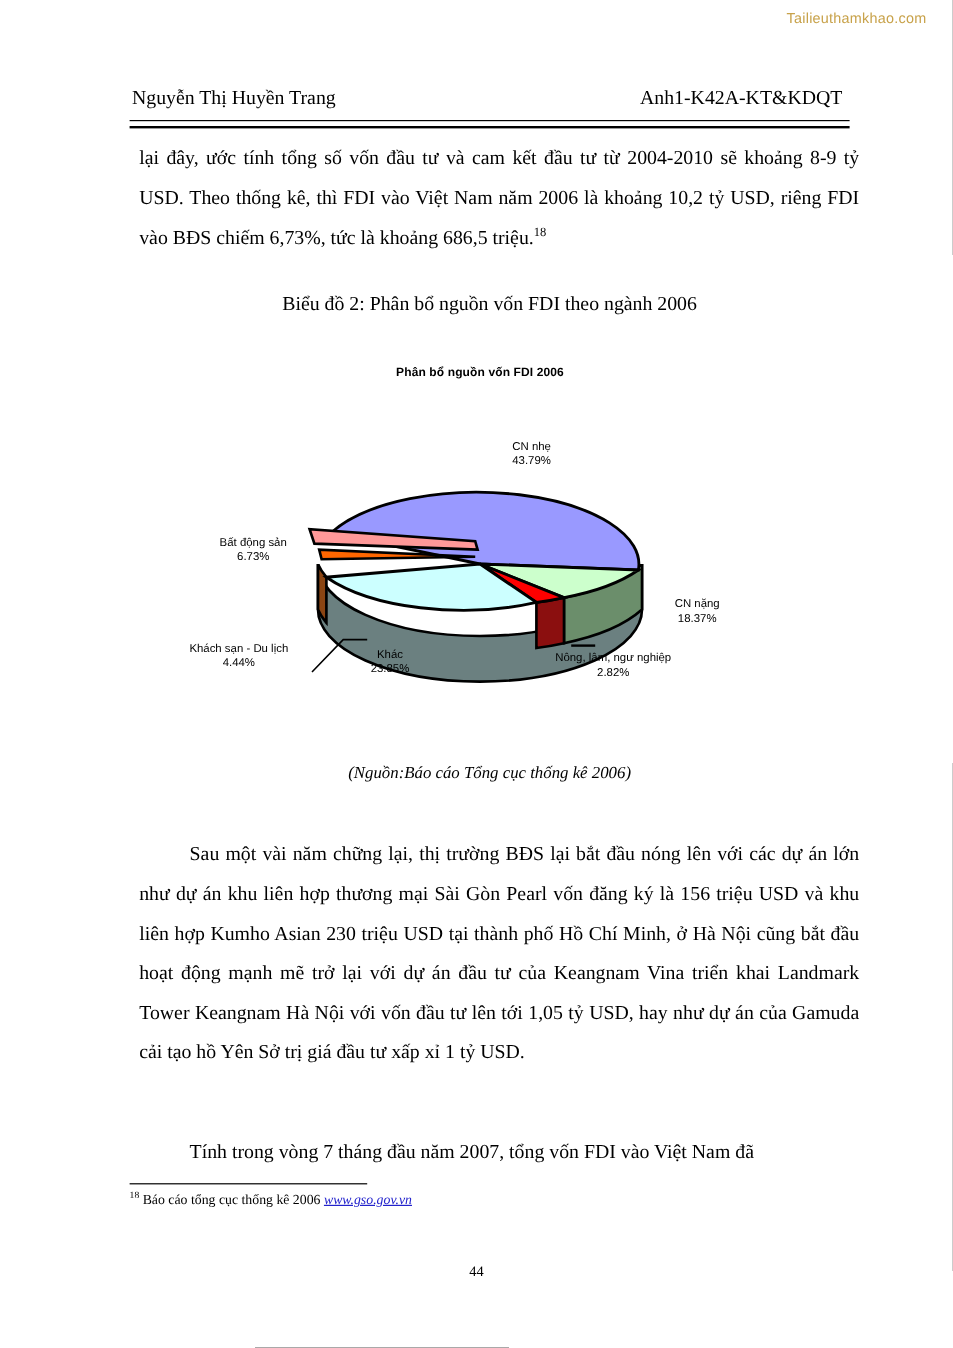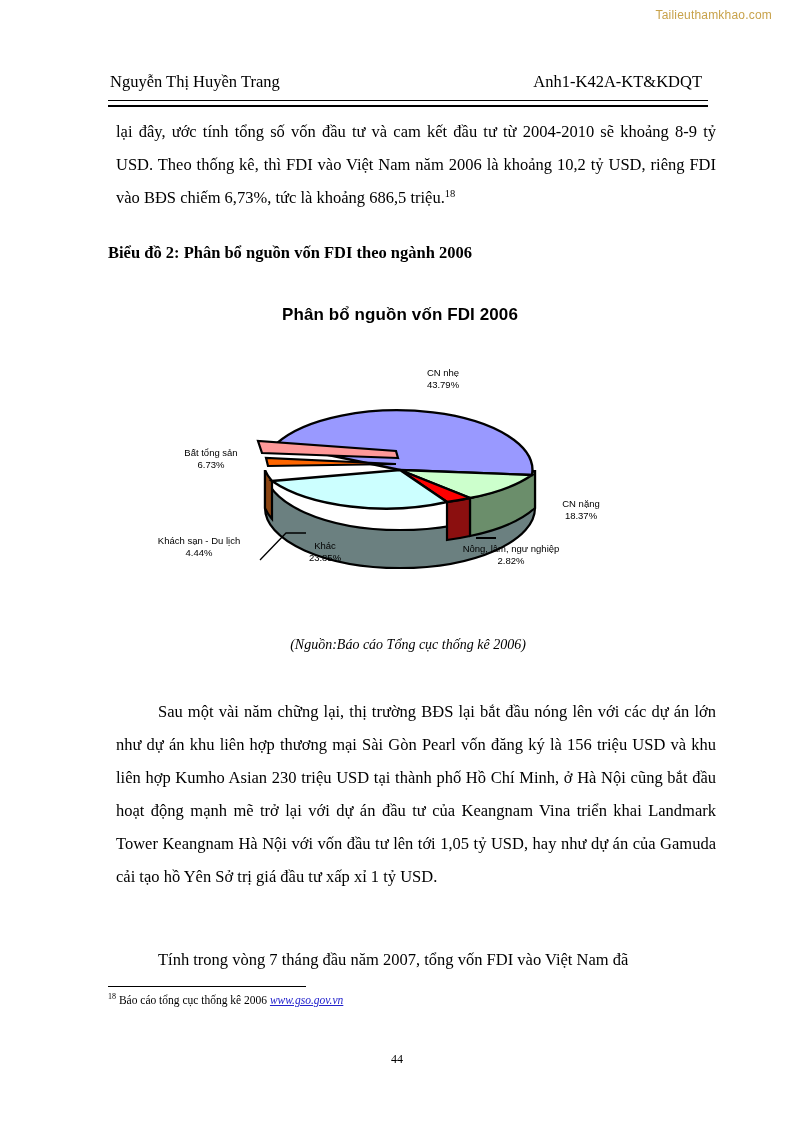--- a/index.html
+++ b/index.html
@@ -74,41 +74,41 @@
     vertical-align: super;
     line-height: 0;
   }
 
   
   .fig-caption {
     position: absolute;
     left: 108px;
     top: 243px;
     width: 600px;
-    text-align: left;
+    text-align: center;
     font-size: 16.5px;
-    font-weight: bold;
+    font-weight: normal;
   }
 
   
   .chart-wrap {
     position: absolute;
     left: 140px;
     top: 295px;
     width: 520px;
     height: 320px;
   }
   .chart-title {
     position: absolute;
     left: 0;
     top: 10px;
     width: 520px;
     text-align: center;
     font-family: "Liberation Sans", sans-serif;
-    font-size: 17px;
+    font-size: 10px;
     font-weight: bold;
     color: #000;
     letter-spacing: .1px;
   }
   .chart-svg { position: absolute; left: 0; top: 0; }
 
   .pie-label {
     position: absolute;
     font-family: Liberation Sans, sans-serif;
     font-size: 9.5px;
@@ -226,21 +226,21 @@
 
       <path d="M 336,243 L 356,243" fill="none" stroke="#000" stroke-width="2"></path>
     </svg>
 
     <div class="pie-label lbl-cnnhe">
       <span>CN nhẹ</span>
       <span class="pct">43.79%</span>
     </div>
 
     <div class="pie-label lbl-bds">
-      <span>Bất tổng sản</span>
+      <span>Bất động sản</span>
       <span class="pct">6.73%</span>
     </div>
 
     <div class="pie-label lbl-ks">
       <span>Khách sạn - Du lịch</span>
       <span class="pct">4.44%</span>
     </div>
 
     <div class="pie-label lbl-khac">
       <span>Khác</span>

